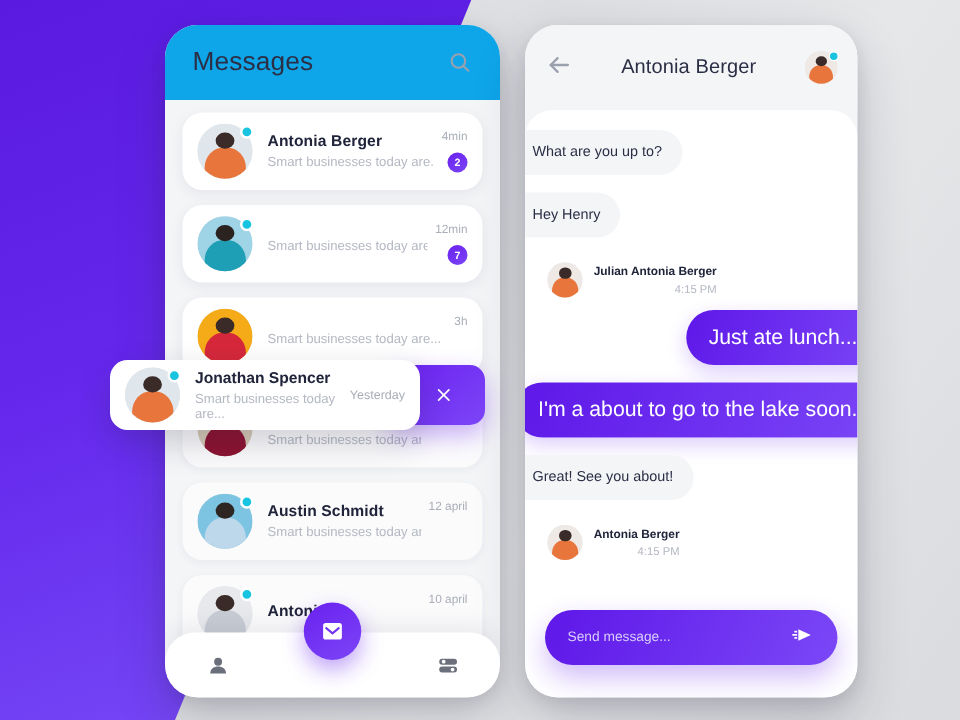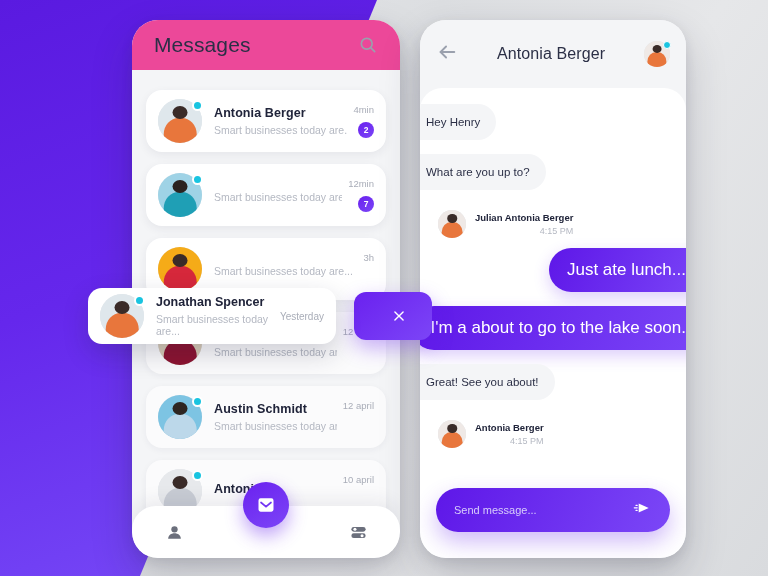--- a/index.html
+++ b/index.html
@@ -37,26 +37,26 @@
     overflow: hidden;
   }
 
   
   #panel-left {
     left: 132px; top: 20px;
     width: 268px; height: 538px;
   }
 
   .left-header {
-    height: 50px;
+    height: 60px;
     padding: 0 22px;
     display: flex;
     align-items: center;
     justify-content: space-between;
-    background: #ec4899;
+    background: #0ea5e9;
   }
   .left-title {
     font-size: 21px;
     font-weight: 400;
     color: #2b2f46;
     letter-spacing: .1px;
   }
   .search-icon { width: 20px; height: 20px; display: block; }
 
   .convo-scroll {
@@ -174,21 +174,21 @@
     display: flex;
     align-items: center;
     justify-content: center;
     z-index: 6;
   }
 
   
   #notify {
     position: absolute;
     left: 88px; top: 288px;
-    width: 344px; height: 56px;
+    width: 300px; height: 56px;
     z-index: 20;
     display: flex;
     align-items: stretch;
   }
   .notify-card {
     position: relative;
     z-index: 2;
     flex: 0 0 248px;
     background: #ffffff;
     border-radius: 14px;
@@ -494,22 +494,22 @@
           <div class="bg" style="background: rgb(239, 233, 230);"></div>
             <div class="body" style="background: rgb(232, 118, 60);"></div>
             <div class="head" style="background: rgb(58, 43, 40);"></div>
         </div>
         <div class="dot-online"></div>
       </div>
     </div>
 
     <div class="chat-body">
       <div id="chat-thread">
+          <div class="row-left"><div class="bubble-in">What are you up to?</div></div>
           <div class="row-left"><div class="bubble-in">Hey Henry</div></div>
-          <div class="row-left"><div class="bubble-in">What are you up to?</div></div>
           <div class="meta-row">
             <div class="avatar">
               <div class="bg" style="background: rgb(239, 233, 230);"></div>
               <div class="body" style="background: rgb(232, 118, 60);"></div>
               <div class="head" style="background: rgb(58, 43, 40);"></div>
             </div>
             <div>
               <div class="meta-name">Julian Antonia Berger</div>
               <div class="meta-time">4:15 PM</div>
             </div>

